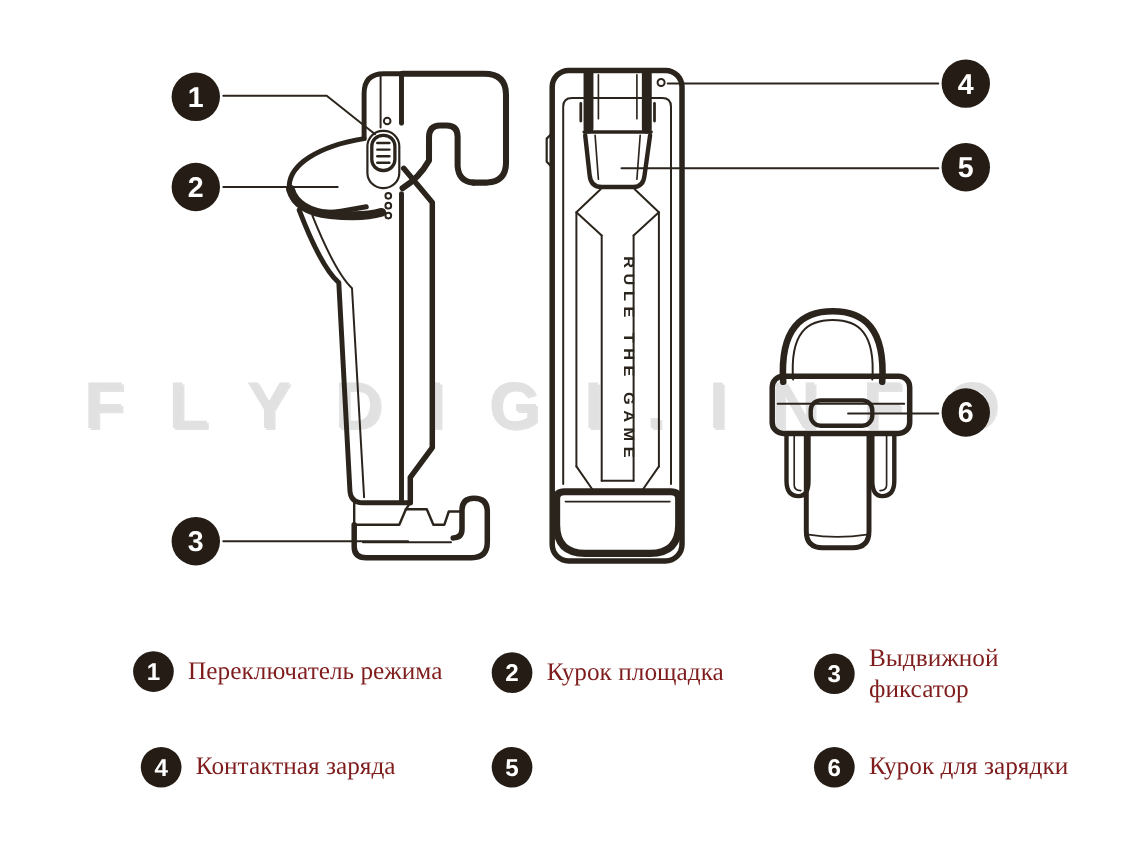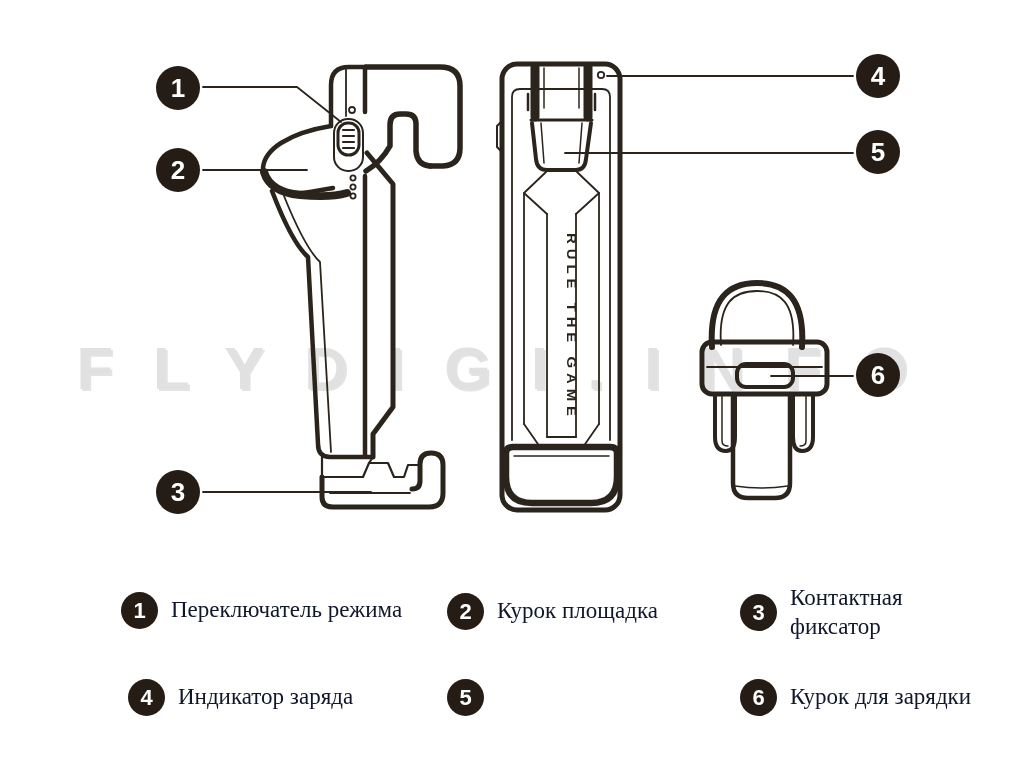--- a/index.html
+++ b/index.html
@@ -25,21 +25,21 @@
     display:flex;align-items:center;justify-content:center;
   }
   .badge.lg{width:44px;height:44px;font-size:26px;background:#251d15;}
   .badge.sm{width:37px;height:37px;font-size:22px;background:#251d15;flex:0 0 37px;}
   
   .legend-item{
     position:absolute;z-index:3;display:flex;align-items:center;
   }
   .legend-label{
     margin-left:13px;font-family:"Liberation Serif",serif;
-    font-size:23px;line-height:1.25;color:#0f172a;
+    font-size:23px;line-height:1.25;color:#7f1d1d;
   }
   .legend-label.wrap{width:140px;}
 </style>
 </head>
 <body>
 
 <div class="canvas">
 
   <div class="watermark">FLYDIGI.INFO</div>
 
@@ -160,25 +160,25 @@
   <div class="legend-item" style="left:121px;top:592px;">
     <span class="badge sm" style="position:static;">1</span>
     <span class="legend-label">Переключатель режима</span>
   </div>
   <div class="legend-item" style="left:447px;top:593px;">
     <span class="badge sm" style="position:static;">2</span>
     <span class="legend-label">Курок площадка</span>
   </div>
   <div class="legend-item" style="left:740px;top:584px;">
     <span class="badge sm" style="position:static;">3</span>
-    <span class="legend-label wrap">Контактная фиксатор</span>
+    <span class="legend-label wrap">Выдвижной фиксатор</span>
   </div>
   <div class="legend-item" style="left:128px;top:679px;">
     <span class="badge sm" style="position:static;">4</span>
-    <span class="legend-label">Индикатор заряда</span>
+    <span class="legend-label">Контактная заряда</span>
   </div>
   <div class="legend-item" style="left:447px;top:679px;">
     <span class="badge sm" style="position:static;">5</span>
   </div>
   <div class="legend-item" style="left:740px;top:679px;">
     <span class="badge sm" style="position:static;">6</span>
     <span class="legend-label">Курок для зарядки</span>
   </div>
 
 </div>

